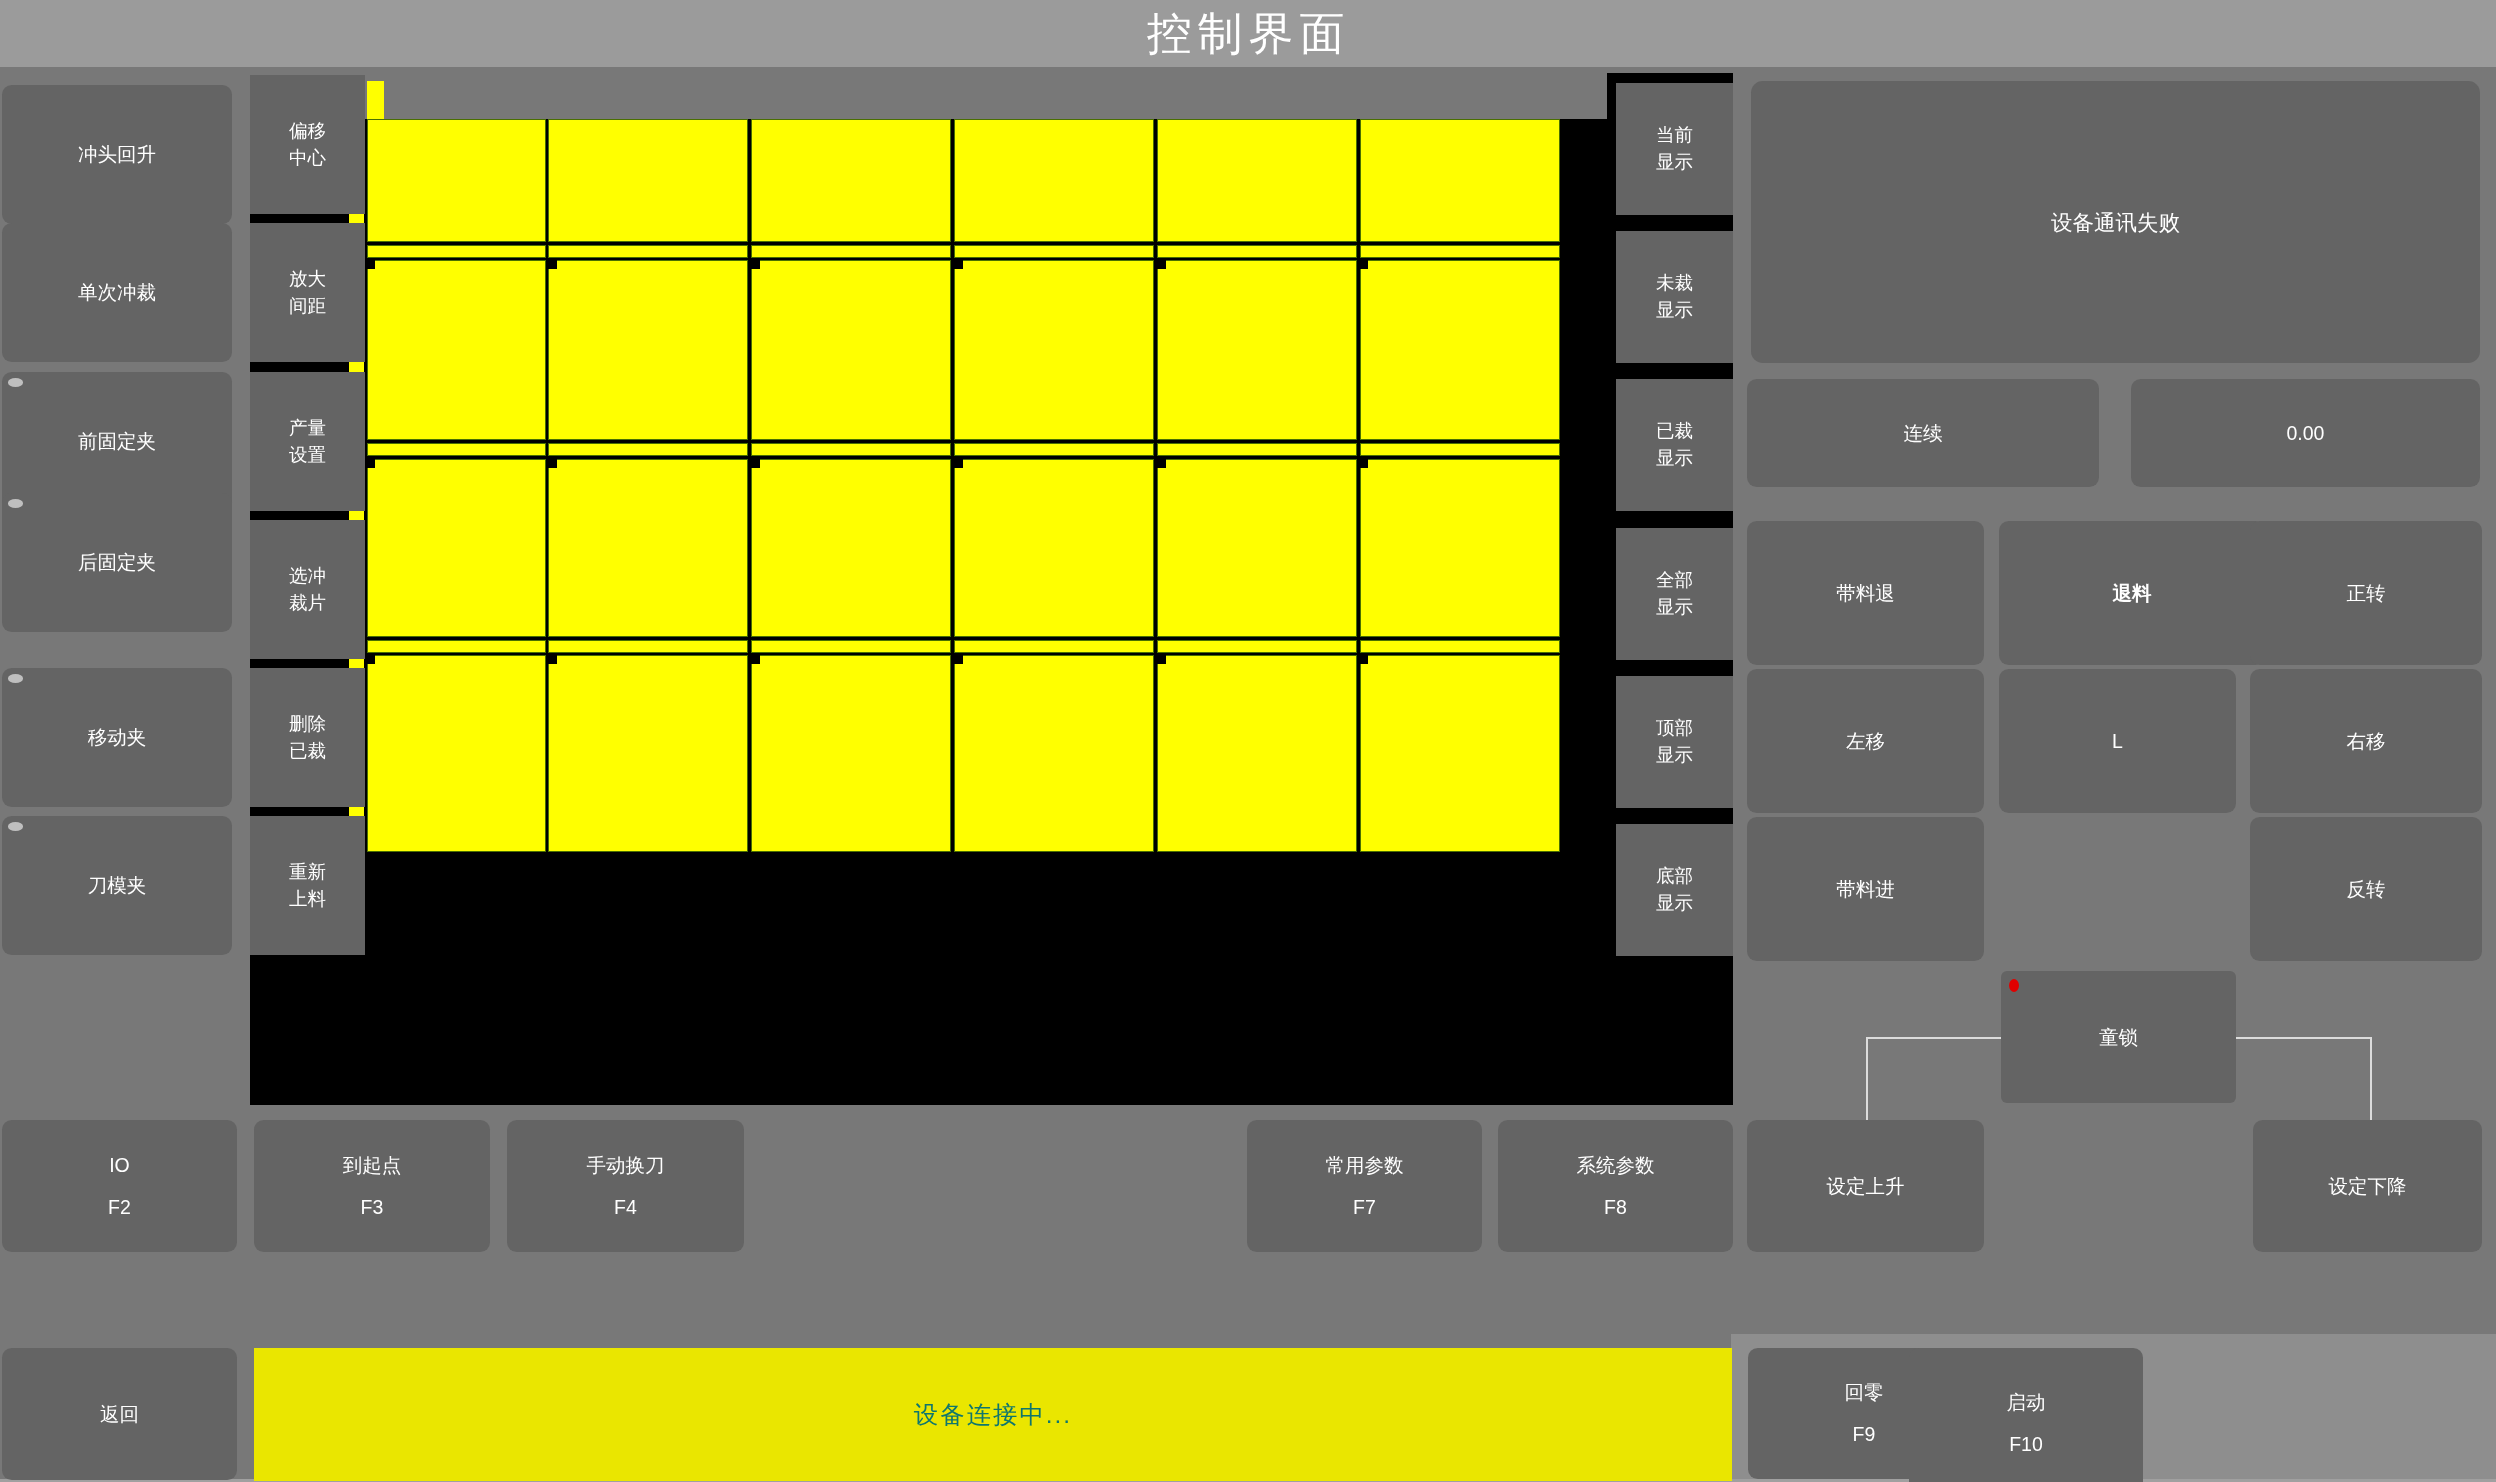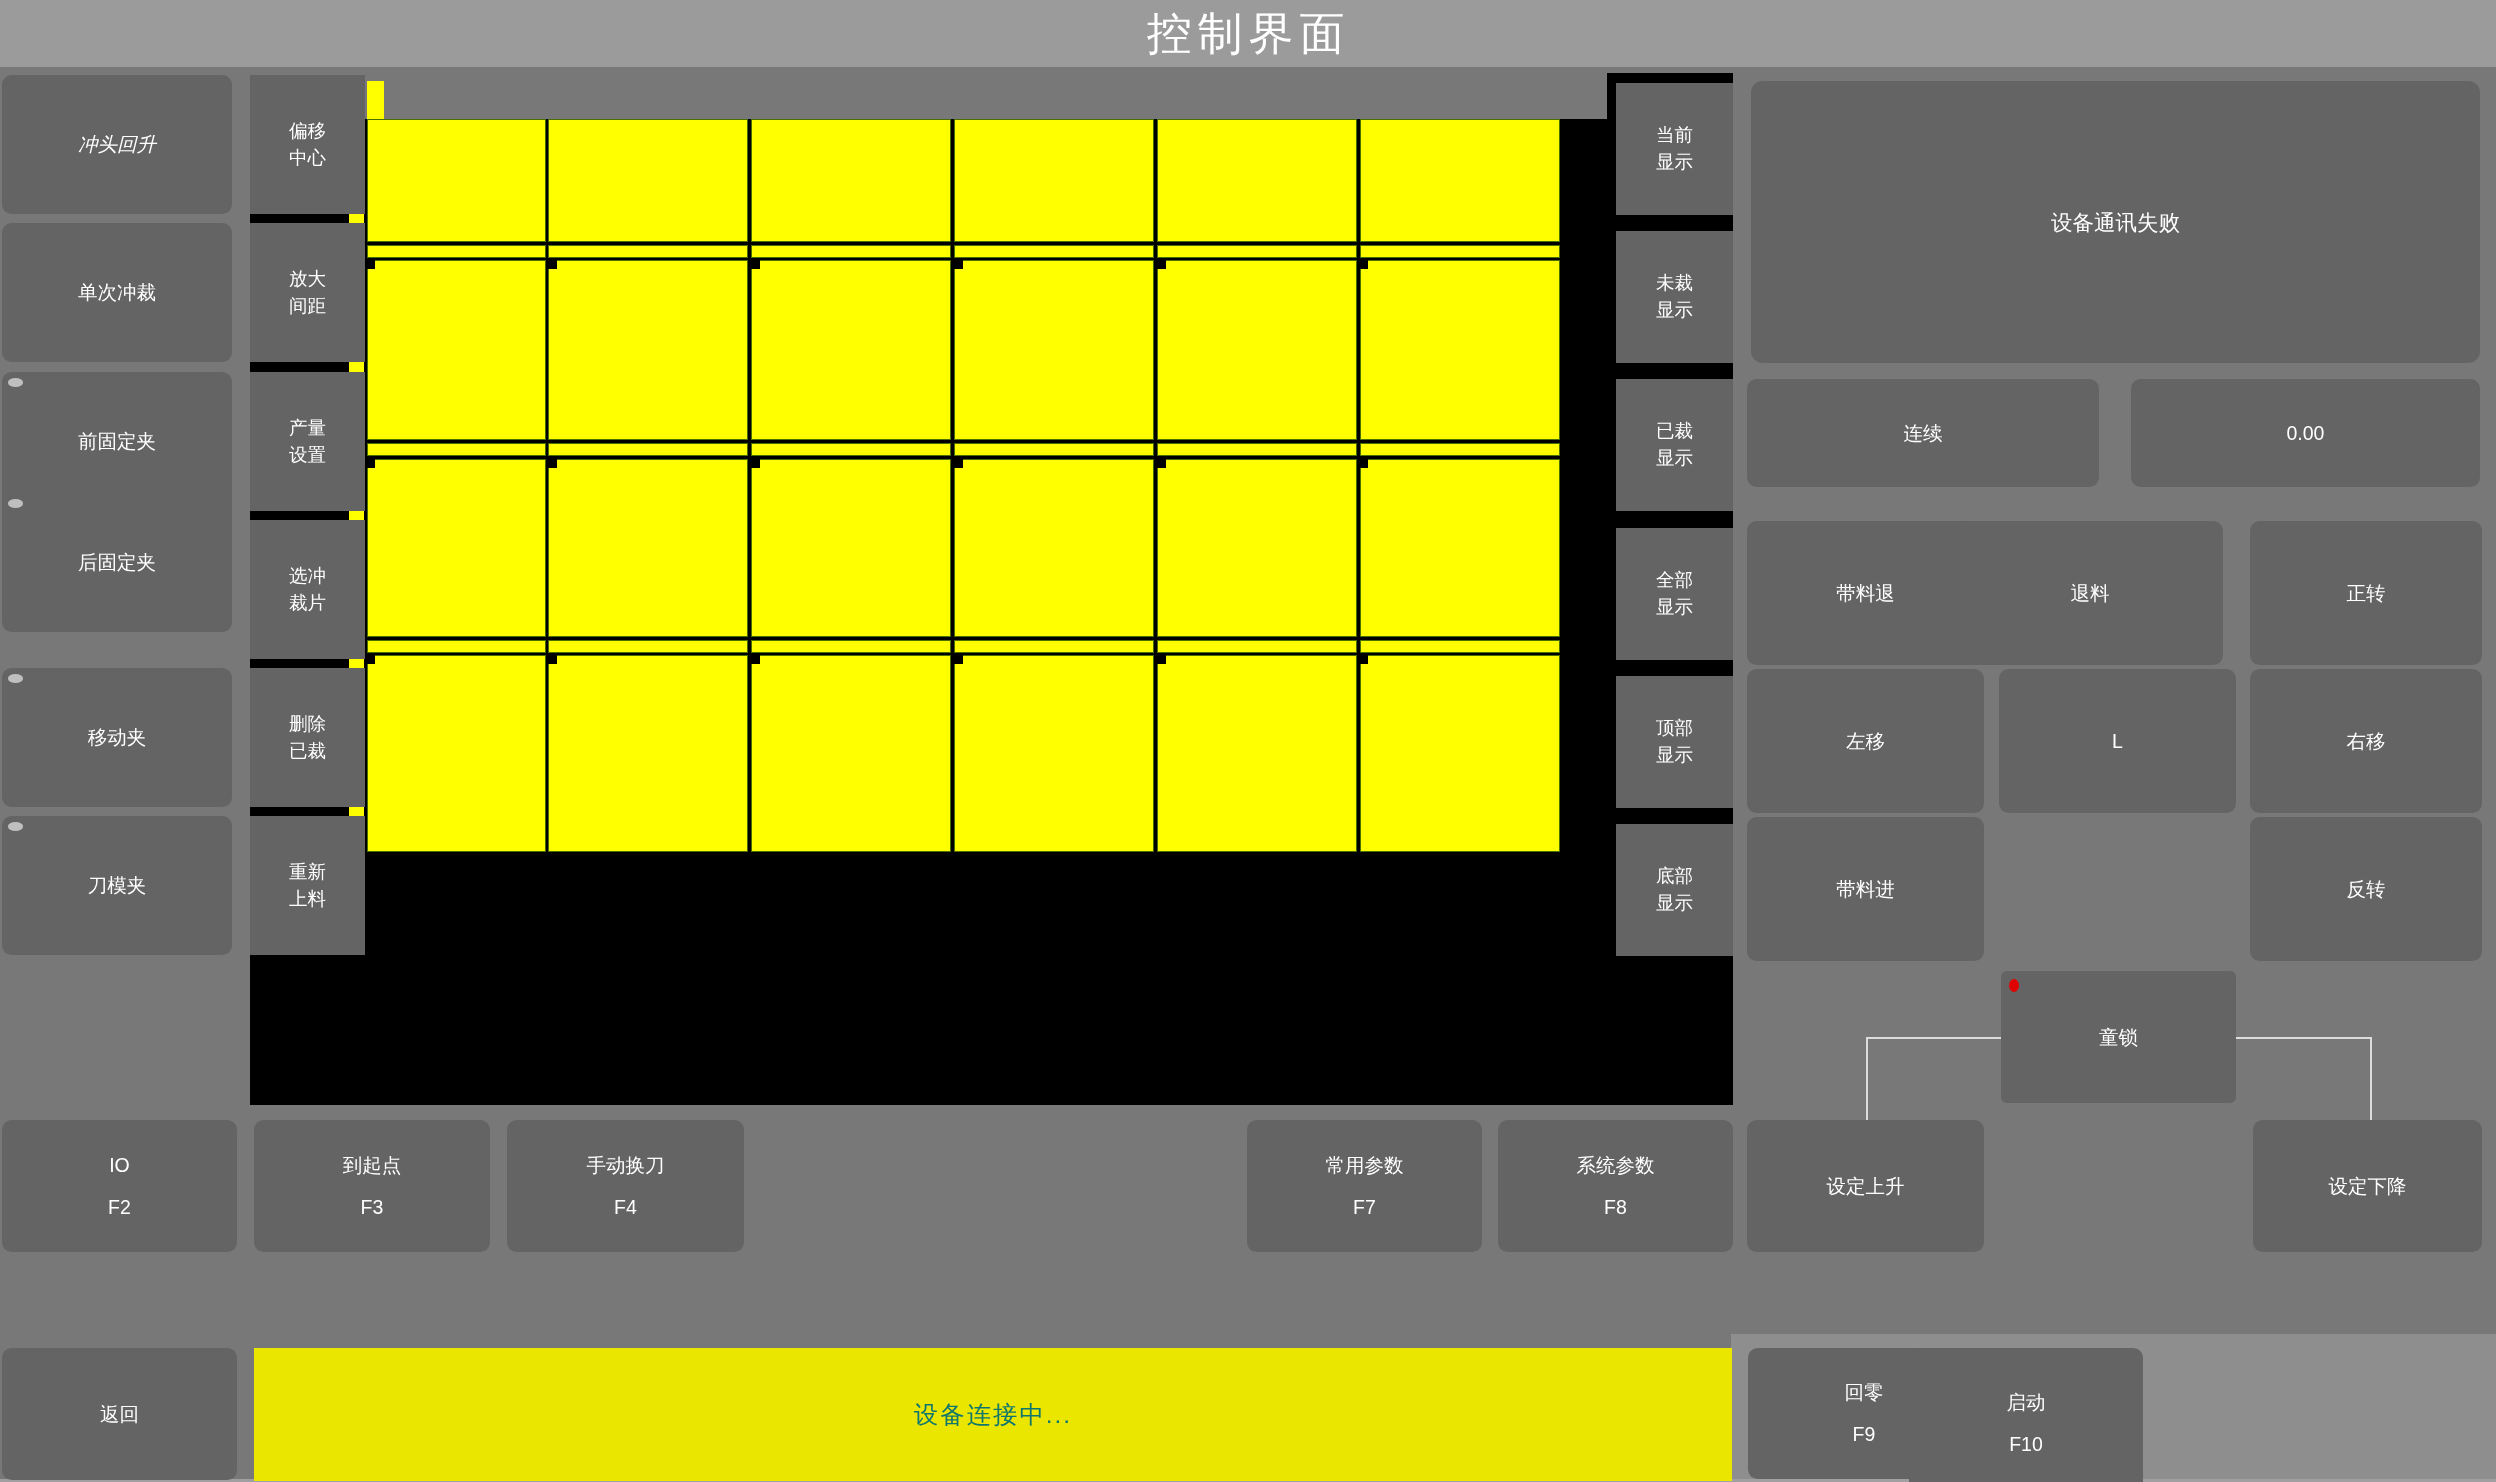--- a/index.html
+++ b/index.html
@@ -96,21 +96,21 @@
           <div class="piece notched" style="background: rgb(255, 255, 0); border: 1px solid rgb(74, 111, 0);"></div>
           <div class="piece notched" style="background: rgb(255, 255, 0); border: 1px solid rgb(74, 111, 0);"></div>
           <div class="piece notched" style="background: rgb(255, 255, 0); border: 1px solid rgb(74, 111, 0);"></div>
           <div class="piece notched" style="background: rgb(255, 255, 0); border: 1px solid rgb(74, 111, 0);"></div>
           <div class="piece notched" style="background: rgb(255, 255, 0); border: 1px solid rgb(74, 111, 0);"></div>
           <div class="piece notched" style="background: rgb(255, 255, 0); border: 1px solid rgb(74, 111, 0);"></div>
         </div>
     </div>
   </div>
 
-  <div class="btn r10" style="left:2px;top:75px;width:230px;height:139px;font-style:italic;">
+  <div class="btn r10" style="left:2px;top:85px;width:230px;height:139px;">
       <span>冲头回升</span>
     </div>
   <div class="btn r10" style="left:2px;top:223px;width:230px;height:139px;">
       <span>单次冲裁</span>
     </div>
   <div class="btn r10" style="left:2px;top:372px;width:230px;height:139px;">
       <span class="dot"></span>
       <span>前固定夹</span>
     </div>
   <div class="btn r10" style="left:2px;top:493px;width:230px;height:139px;">
@@ -159,21 +159,21 @@
   <div class="btn r10" style="left:1747px;top:379px;width:352px;height:108px;">
       <span>连续</span>
     </div>
   <div class="btn r10" style="left:2131px;top:379px;width:349px;height:108px;">
       <span>0.00</span>
     </div>
 
   <div class="btn r10" style="left:1747px;top:521px;width:237px;height:144px;">
       <span>带料退</span>
     </div>
-  <div class="btn r10" style="left:1957px;top:521px;width:266px;height:144px;">
+  <div class="btn r10" style="left:1999px;top:521px;width:266px;height:144px;font-weight:bold;">
       <span>退料</span>
     </div>
   <div class="btn r10" style="left:2250px;top:521px;width:232px;height:144px;">
       <span>正转</span>
     </div>
   <div class="btn r10" style="left:1747px;top:669px;width:237px;height:144px;">
       <span>左移</span>
     </div>
   <div class="btn r10" style="left:1999px;top:669px;width:237px;height:144px;">
       <span>L</span>

